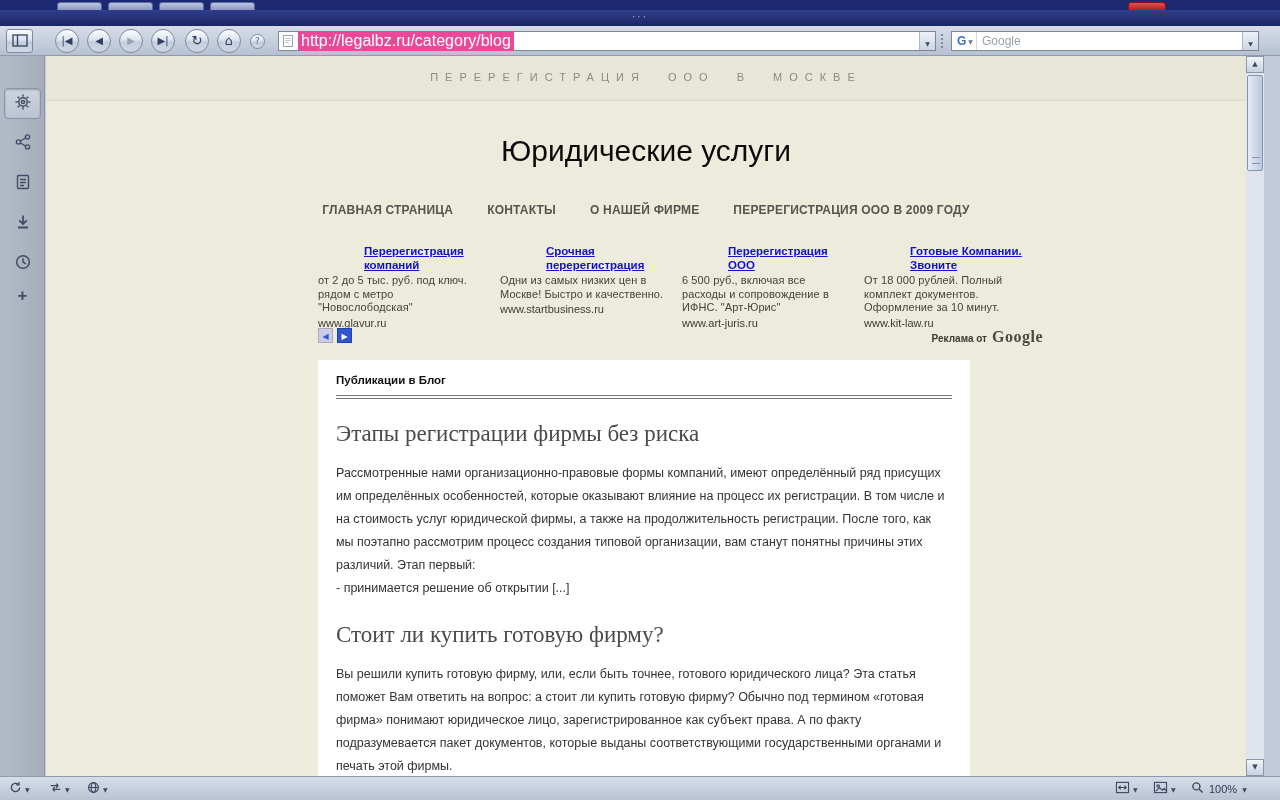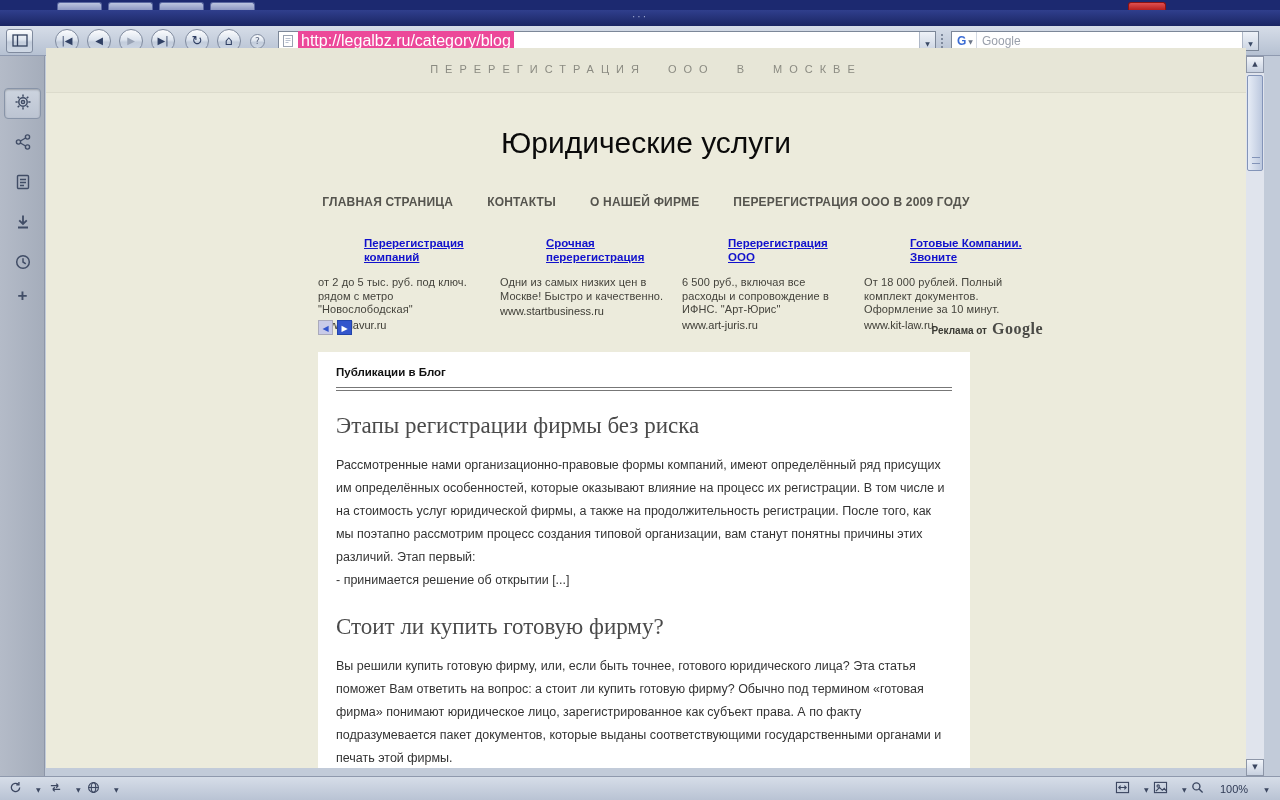--- a/index.html
+++ b/index.html
@@ -46,36 +46,36 @@
   
   .sidebar { position:absolute; top:56px; left:0; width:45px; height:720px;
              background:linear-gradient(to right,#b4bbc8,#a5adbb); border-right:1px solid #8d96a8; }
   .sbtn { position:absolute; left:4px; width:37px; height:31px; border-radius:4px;
           display:flex; align-items:center; justify-content:center; cursor:pointer; }
   .sbtn.pressed { background:linear-gradient(#cdd4df,#bcc4d2); border:1px solid #8894a8;
                   box-shadow:inset 0 1px 2px rgba(0,0,0,.25); }
   .sbtn .plus { font-size:17px; font-weight:bold; color:#414d66; line-height:1; }
 
   
-  .viewport { position:absolute; top:48px; left:46px; width:1200px; height:720px;
+  .viewport { position:absolute; top:56px; left:46px; width:1200px; height:720px;
               background:#ecebdc; overflow:hidden; }
   .banner-strip { position:absolute; top:0; left:0; width:100%; height:45px; background:#e7e6d7;
                   border-bottom:1px solid #dcdbcc; text-align:center; }
   .banner-text { display:inline-block; margin-top:15px; font-size:11px; color:#8b8b82;
                  letter-spacing:7px; word-spacing:12px; }
   .site-title { position:absolute; top:78px; left:0; width:100%; text-align:center;
                 font-size:30px; color:#0a0a0a; }
   .menu { position:absolute; top:147px; left:0; width:100%; display:flex; justify-content:center; gap:34px; }
   .menu-item { font-size:12px; font-weight:bold; color:#55544e; letter-spacing:.2px; cursor:pointer; }
 
   .ads { position:absolute; top:188px; left:272px; width:712px; display:flex; gap:18px; }
   .ad { width:164px; }
   .ad-title { font-size:11.5px; font-weight:bold; color:#1111cc; text-decoration:underline;
               line-height:14px; cursor:pointer; display:block;padding-left:46px; }
-  .ad-text { margin-top:12px; font-size:11px; color:#44433c; line-height:13.5px; letter-spacing:.1px; }
+  .ad-text { margin-top:2px; font-size:11px; color:#44433c; line-height:13.5px; letter-spacing:.1px; }
   .ad-url { margin-top:2px; font-size:11px; color:#3c3b34; line-height:13px; }
 
   .pager { position:absolute; top:272px; left:272px; display:flex; gap:4px; }
   .pager-btn { width:15px; height:15px; font-size:8px; line-height:15px; text-align:center;
                cursor:pointer; font-family:"DejaVu Sans", sans-serif; }
   .pager-prev { background:#c9cbe8; color:#3355cc; border:1px solid #aab; }
   .pager-next { background:#3355cc; color:#fff; border:1px solid #2244aa; }
   .attribution { position:absolute; top:272px; right:203px; display:flex; align-items:baseline; gap:5px; }
   .attr-prefix { font-size:10px; font-weight:bold; color:#3a3a34; }
   .attr-brand { font-family:"Liberation Serif", serif; font-weight:bold; font-size:16px;
@@ -100,21 +100,21 @@
   .sb-down { bottom:0; }
   .sb-thumb { position:absolute; left:1px; top:19px; width:16px; height:96px; border-radius:2px;
               background:linear-gradient(to right,#e6ecf6,#bcc8de); border:1px solid #8394b8; cursor:grab; }
   .sb-thumb::after { content:""; position:absolute; left:4px; bottom:6px; width:8px; height:5px;
                      border-top:1px solid #8394b8; border-bottom:1px solid #8394b8; }
   .right-frame { position:absolute; top:56px; left:1264px; width:16px; height:720px; background:#c2cbd9; }
 
   
   .statusbar { position:absolute; top:776px; left:0; width:1280px; height:24px;
                background:linear-gradient(#d6dde8,#b9c3d4); border-top:1px solid #8f99ad; }
-  .status-btn { position:absolute; top:3px; height:18px; display:flex; align-items:center; gap:14px;
+  .status-btn { position:absolute; top:3px; height:18px; display:flex; align-items:center; gap:3px;
                 padding:0 3px; cursor:pointer; }
   .status-caret { font-size:6px; color:#3c4761; font-family:"DejaVu Sans", sans-serif; }
   .zoom-text { font-size:11px; color:#2f3a55; margin:0 2px; }
 </style>
 </head>
 <body>
 
 <div class="window">
 
   <div class="titlebar">

